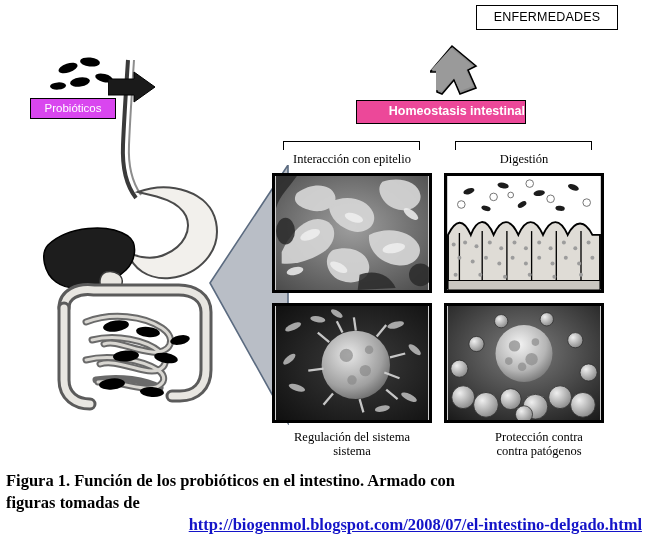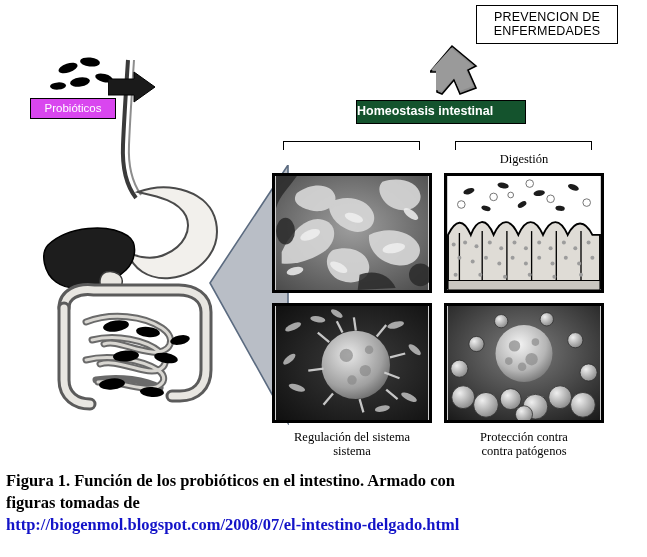--- a/index.html
+++ b/index.html
@@ -41,23 +41,23 @@
     letter-spacing: 0.2px;
   }
 
   
   .box-homeostasis {
     position: absolute;
     left: 356px;
     top: 100px;
     width: 168px;
     padding: 4px 0 5px 0;
-    background: #14532d;
+    background: #ec4899;
     color: #fff;
-    text-align: left;
+    text-align: right;
     font-family: "Liberation Sans", sans-serif;
     font-weight: bold;
     font-size: 12.5px;
     line-height: 13px;
     border: 1px solid #000;
   }
 
   
   .box-probioticos {
     position: absolute;
@@ -79,21 +79,21 @@
     position: absolute;
     text-align: center;
     font-family: "Liberation Serif", serif;
     font-size: 12.5px;
     color: #000;
     line-height: 14px;
   }
   .cap-interaccion { left: 272px; top: 152px; width: 160px; }
   .cap-digestion   { left: 444px; top: 152px; width: 160px; }
   .cap-regulacion  { left: 272px; top: 430px; width: 160px; }
-  .cap-proteccion  { left: 444px; top: 430px; width: 160px; font-family: Liberation Serif, serif; }
+  .cap-proteccion  { left: 459px; top: 430px; width: 160px; font-family: Liberation Serif, serif; }
 
   
   .bracket {
     position: absolute;
     border-top: 1px solid #000;
     border-left: 1px solid #000;
     border-right: 1px solid #000;
     height: 8px;
   }
   .bracket-left  { left: 283px; top: 141px; width: 135px; }
@@ -157,23 +157,25 @@
     line-height: 22px;
     color: #000;
   }
   #caption .line1 { display: block; }
   #caption .line2 {
     display: block;
   }
   #caption .url {
     display: block;
     color: #1414c8;
+    text-decoration: underline;
     font-weight: bold;
     font-size: 16.5px;
     word-break: break-all;
+    text-align: right;
   }
 </style>
 </head>
 <body>
 
 <div id="page">
 
   <div id="figure">
 
     <div id="organs">
@@ -247,27 +249,27 @@
       <svg viewBox="0 0 90 260" xmlns="http://www.w3.org/2000/svg">
         <polygon points="10,118 88,0 88,258" fill="#b9bec6" stroke="#5b6b80" stroke-width="1.6"></polygon>
       </svg>
     </div>
 
     <div class="box-probioticos">Probióticos</div>
 
     <div class="box-homeostasis">Homeostasis intestinal</div>
 
     <div class="box-prevencion">
-      <div>PREVENCION DE</div>
       <div>ENFERMEDADES</div>
     </div>
 
     <div class="bracket bracket-left"></div>
     <div class="bracket bracket-right"></div>
 
+    <div class="cap cap-interaccion">Interacción con epitelio</div>
     <div class="cap cap-digestion">Digestión</div>
 
     <div class="panel" id="panel-epitelio">
       <svg viewBox="0 0 160 120" xmlns="http://www.w3.org/2000/svg">
         <defs>
           <radialGradient id="ep-bg" cx="50%" cy="45%" r="75%">
             <stop offset="0%" stop-color="#9e9e9e"></stop>
             <stop offset="100%" stop-color="#4a4a4a"></stop>
           </radialGradient>
         </defs>

